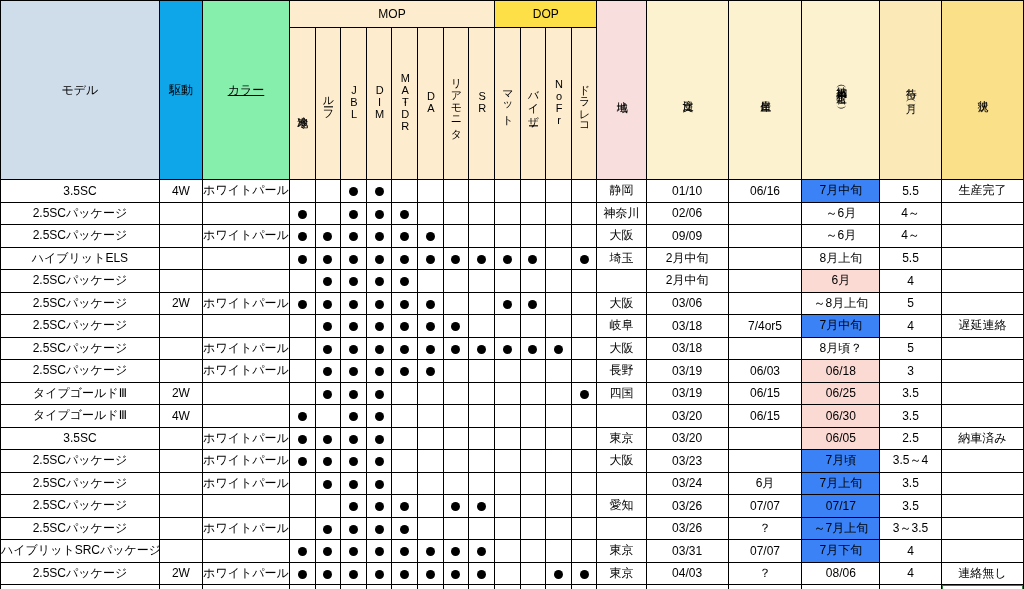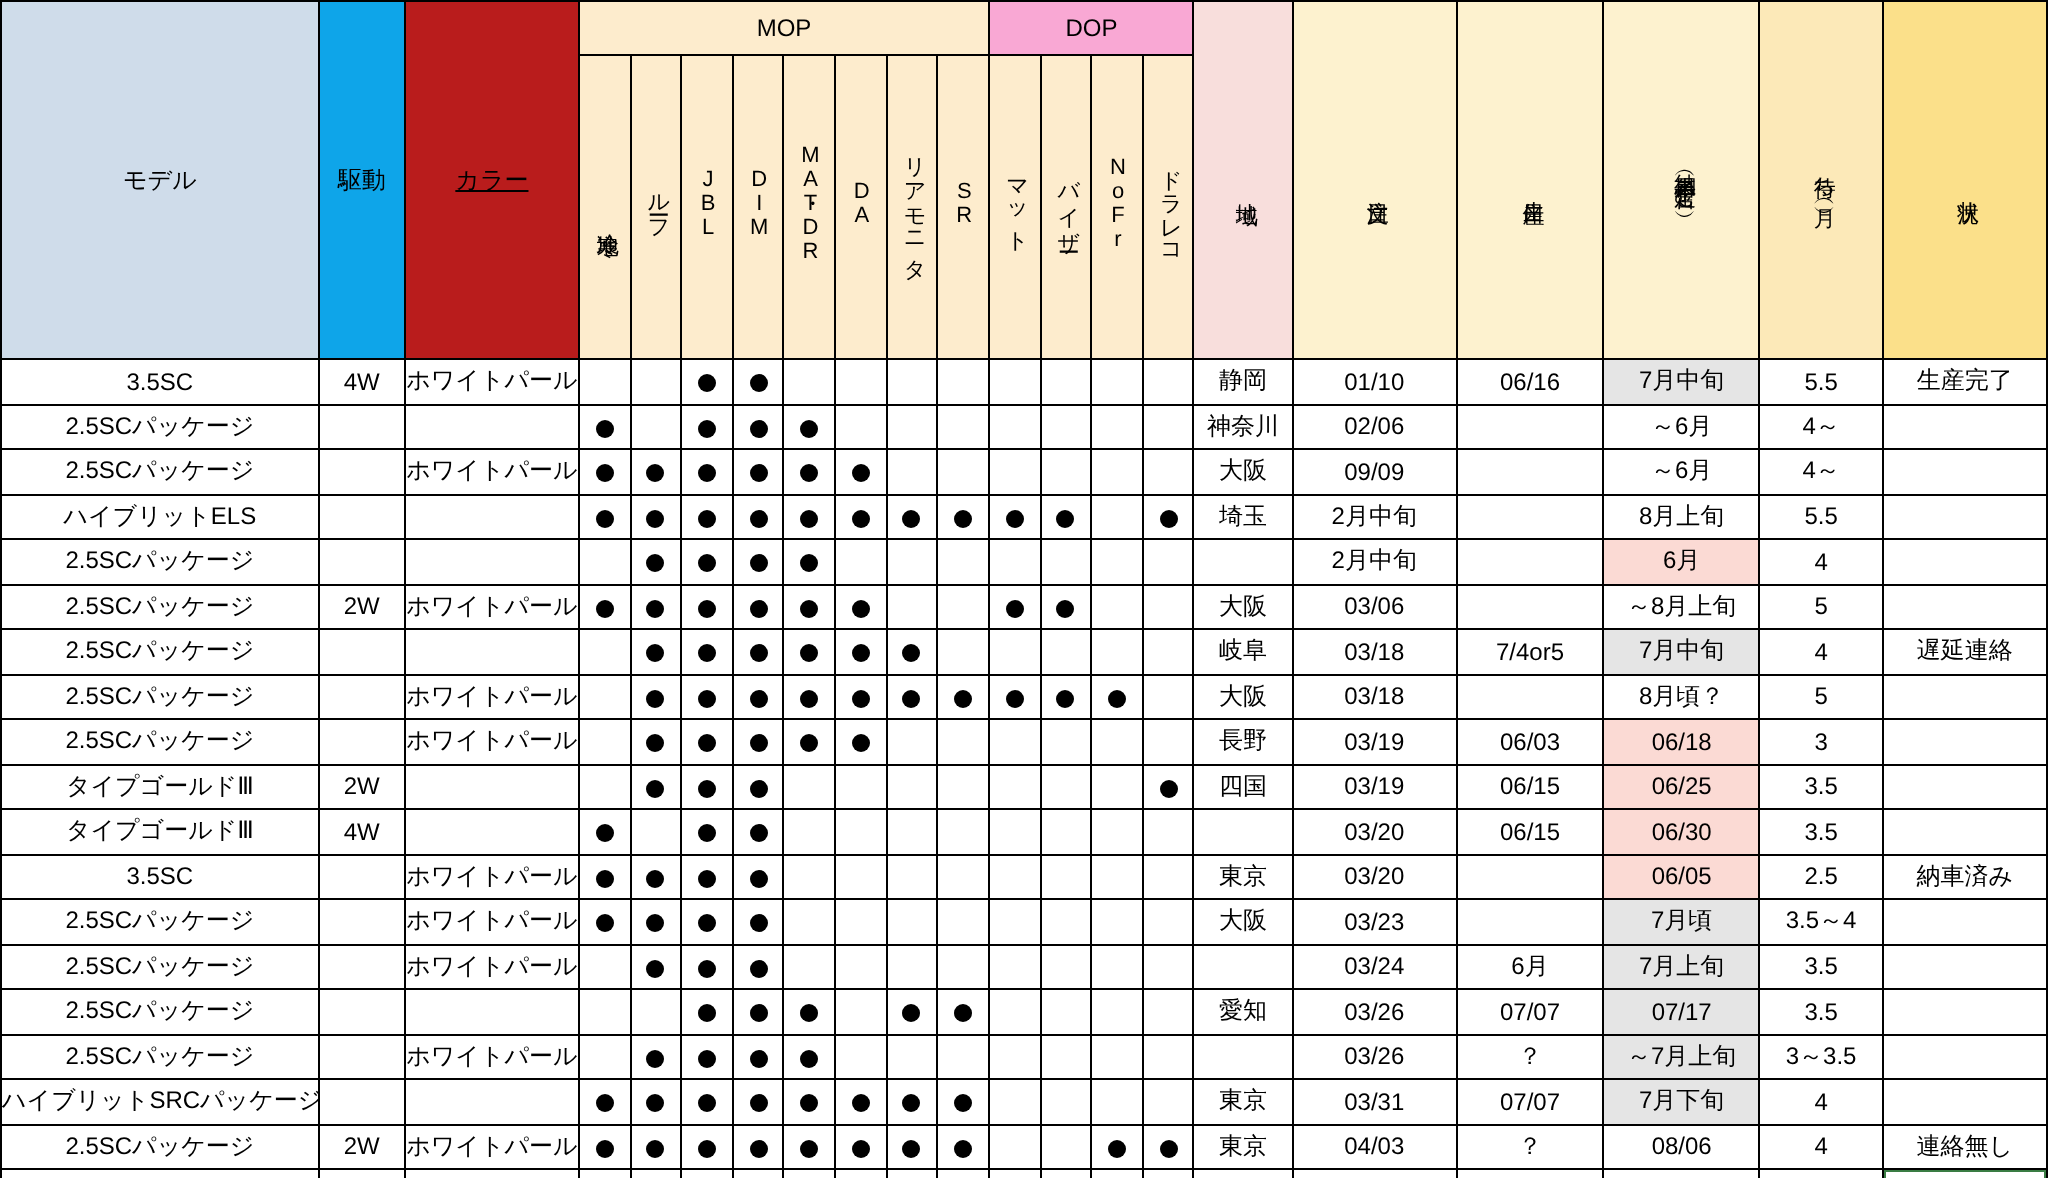--- a/index.html
+++ b/index.html
@@ -26,23 +26,23 @@
     font-weight: normal;
     font-size: 12px;
     text-align: center;
     vertical-align: middle;
     overflow: hidden;
     white-space: nowrap;
   }
   
   .hdr-model { background: #cfdcea; }
   .hdr-drive { background: #0ea5e9; }
-  .hdr-color { background: #b91c1c; text-decoration: underline; }
+  .hdr-color { background: #86efac; text-decoration: underline; }
   .hdr-mop   { background: #fdeccd; margin-top: 31px; }
-  .hdr-dop   { background: #f9a8d4; }
+  .hdr-dop   { background: #fde047; }
   .hdr-opt   { background: #fdeccd; }
   .hdr-region{ background: #f8dedc; }
   .hdr-order { background: #fdf2cf; }
   .hdr-prod  { background: #fdf2cf; }
   .hdr-deliv { background: #fdf2cf; }
   .hdr-wait  { background: #fce9b8; }
   .hdr-status{ background: #fbe08a; }
 
   .vert {
     writing-mode: vertical-rl;
@@ -83,21 +83,21 @@
   td.status { font-size: 12.5px; text-align: left; padding-left: 3px;}
   .dot::after {
     content: "";
     display: inline-block;
     width: 9px;
     height: 9px;
     border-radius: 50%;
     background: #000000;
     vertical-align: middle;
   }
-  .hl-yellow { background: #e5e5e5; }
+  .hl-yellow { background: #3b82f6; }
   .hl-pink   { background: #fbdad4; }
   .cell-greenbox { background: #ffffff; box-shadow: inset 0 0 0 1px #3a7d44; }
 </style>
 </head>
 <body>
 
 <table class="grid">
   <colgroup>
     <col style="width:155px">
     <col style="width:42px">

